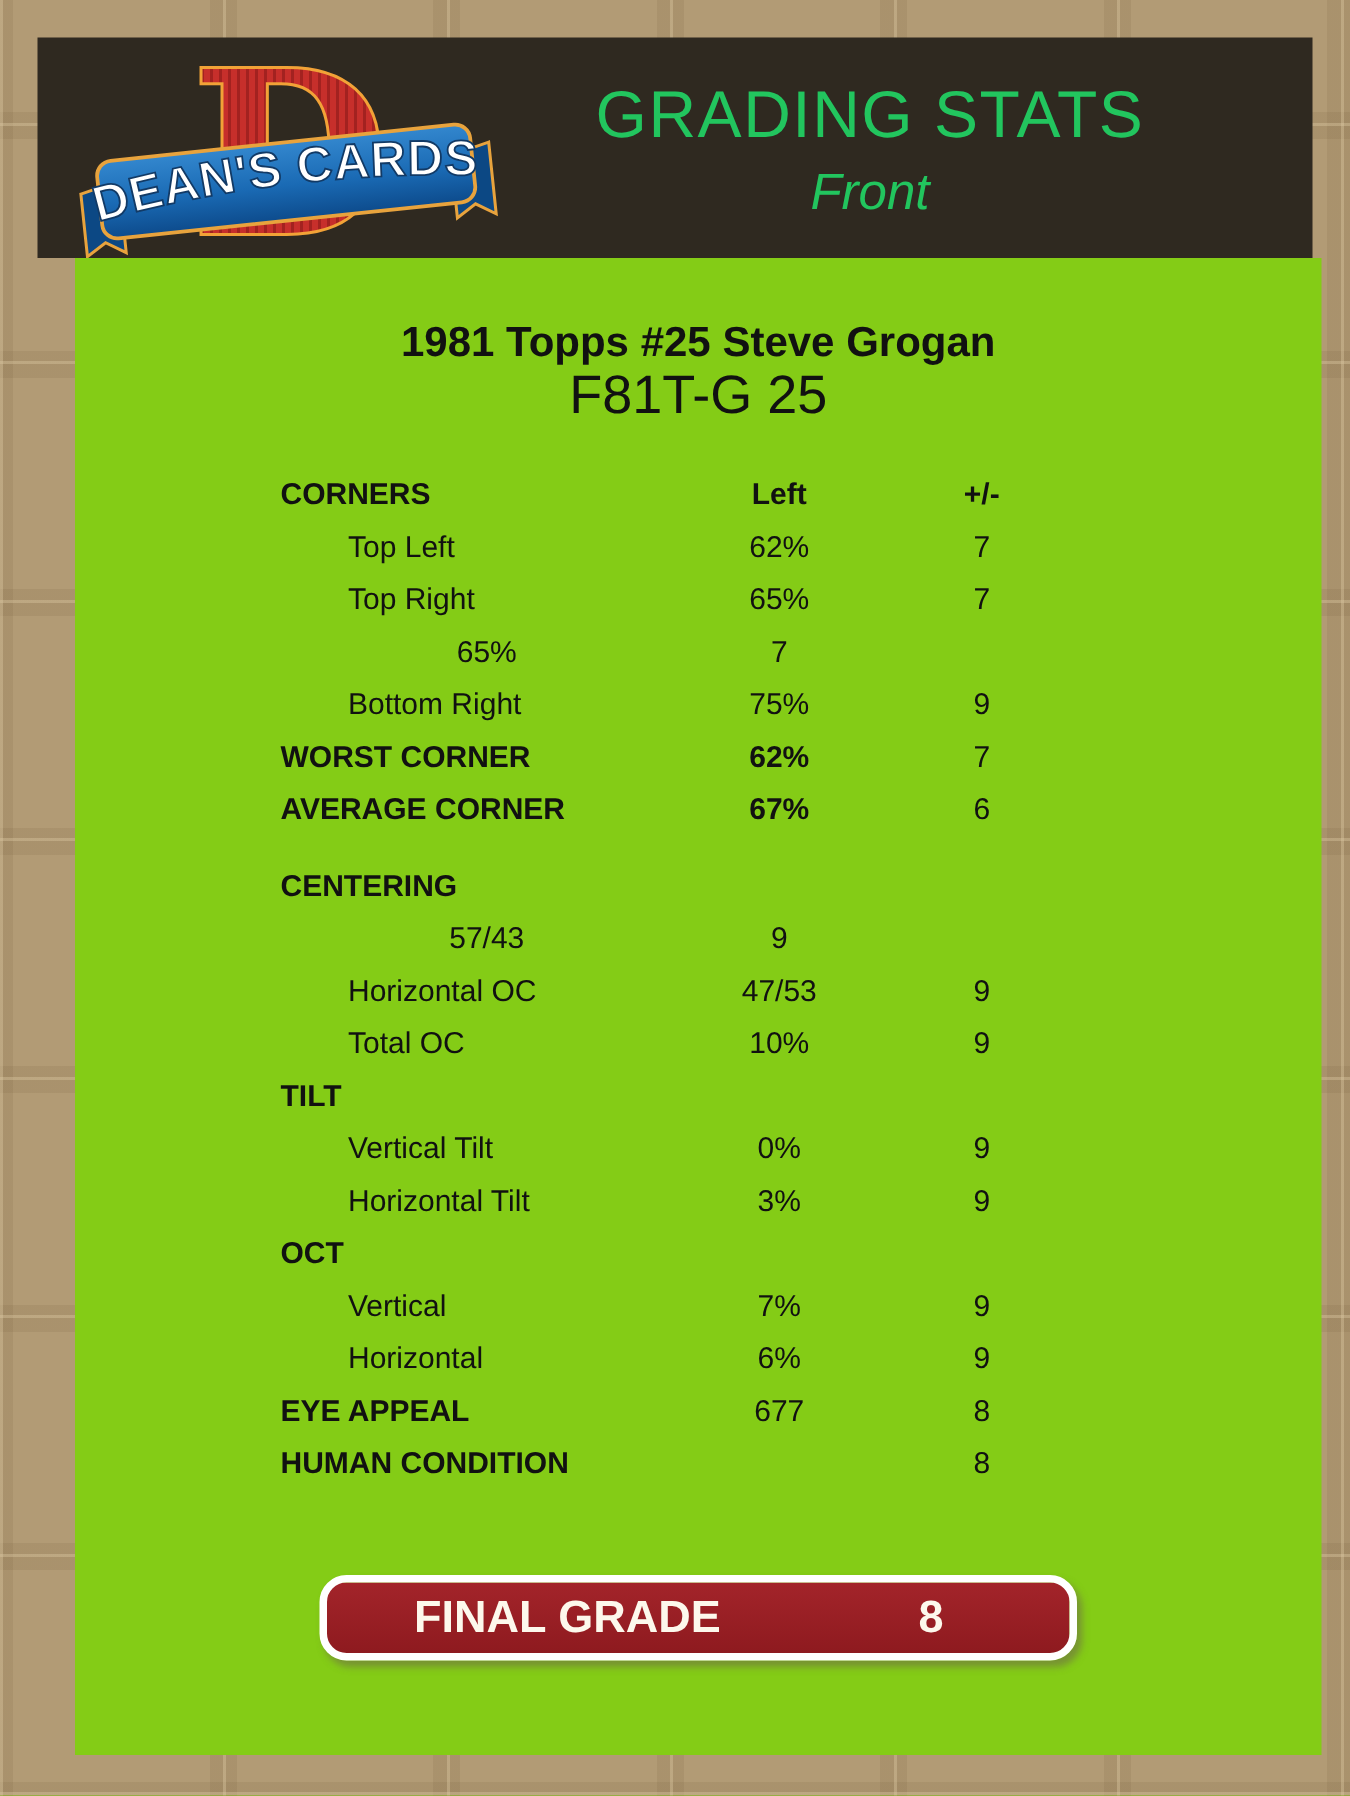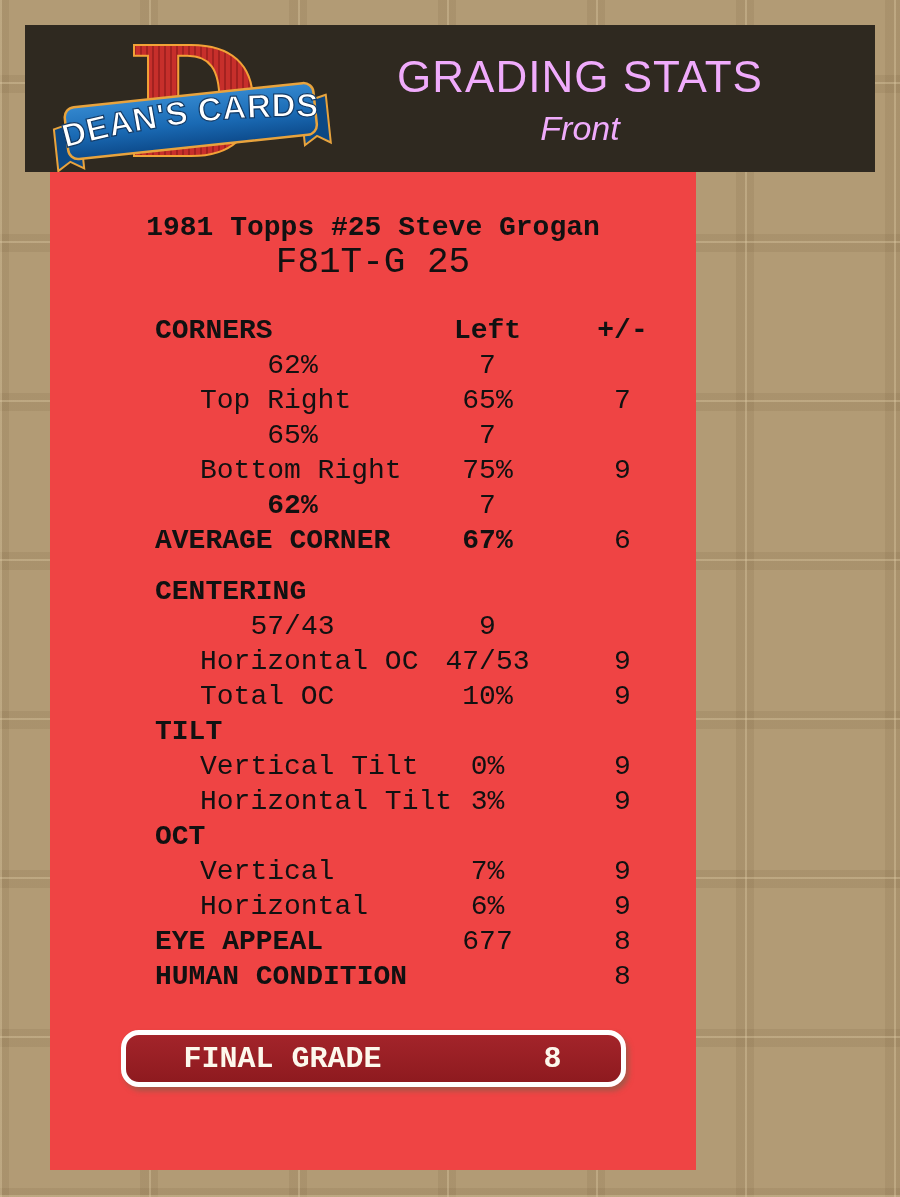--- a/index.html
+++ b/index.html
@@ -18,59 +18,58 @@
   }
 
   
   .header-bar {
     position:absolute; left:25px; top:25px; width:850px; height:147px;
     background:#2f2920;
   }
   .logo-wrap { position:absolute; left:25px; top:2px; width:282px; height:148px; }
   .header-text {
     position:absolute; left:305px; right:45px; top:24px;
-    text-align:center; color:#f0abfc;
+    text-align:center; color:#22c55e;
   }
   .hdr-title { font-size:44px; line-height:56px; letter-spacing:1px; font-weight:normal; }
   .hdr-sub   { font-size:34px; line-height:46px; font-weight:normal;font-style:italic; }
 
   
   .content {
-    position:absolute; left:50px; top:172px; width:646px; height:998px;
-    background:#ef4444;
-    font-family:Liberation Mono, monospace;
+    position:absolute; left:50px; top:172px; width:831px; height:998px;
+    background:#84cc16;
   }
   .card-title { margin-top:38px; text-align:center; font-size:28px; font-weight:bold; line-height:35px; }
   .card-code  { text-align:center; font-size:36px; line-height:35px; }
 
   
   .stats { margin:33px 0 0 105px; width:660px; }
   .row {
     display:grid;
     grid-template-columns:275px 115px 155px 100px;
     height:35px; align-items:center;
-    font-size:28px; line-height:35px;
+    font-size:20px; line-height:35px;margin-left:32px;
   }
   .c-label { text-align:left; white-space:nowrap; }
   .c-val, .c-grade, .c-pm { text-align:center; }
   .r-head .c-label, .r-head .c-val, .r-head .c-grade, .r-head .c-pm { font-weight:bold; }
   .r-section .c-label { font-weight:bold; }
   .r-total .c-label { font-weight:bold; }
   .r-item .c-label { padding-left:45px; }
   .v-bold { font-weight:bold; }
   .gap-above { margin-top:16px; }
 
   
   .final-grade {
-    margin:36px auto 0; width:505px; height:57px;
+    margin:56px auto 0; width:505px; height:57px;
     border:5px solid #ffffff; border-radius:18px;
     background:linear-gradient(#a3242a,#8e1a1f);
     box-shadow:3px 4px 5px rgba(110,100,75,0.55);
     display:flex; align-items:center; justify-content:space-between;
-    padding:0 59px 0 58px;
+    padding:0 84px 0 58px;
     color:#fdf8ec; font-weight:bold; font-size:30px;
     cursor:default;
   }
 </style>
 </head>
 <body>
 
 <div class="header-bar">
 
   <div class="logo-wrap">
@@ -114,20 +113,21 @@
 
   <div class="stats">
 
     <div class="row r-head">
       <div class="c-label">CORNERS</div>
       <div class="c-val">Left</div>
       <div class="c-pm">+/-</div>
     </div>
 
     <div class="row r-item">
+      <div class="c-label">Top Left</div>
       <div class="c-val">62%</div>
       <div class="c-grade">7</div>
       <div class="c-pm"></div>
     </div>
 
     <div class="row r-item">
       <div class="c-label">Top Right</div>
       <div class="c-val">65%</div>
       <div class="c-grade">7</div>
       <div class="c-pm"></div>
@@ -140,20 +140,21 @@
     </div>
 
     <div class="row r-item">
       <div class="c-label">Bottom Right</div>
       <div class="c-val">75%</div>
       <div class="c-grade">9</div>
       <div class="c-pm"></div>
     </div>
 
     <div class="row r-total">
+      <div class="c-label">WORST CORNER</div>
       <div class="c-val v-bold">62%</div>
       <div class="c-grade">7</div>
       <div class="c-pm"></div>
     </div>
 
     <div class="row r-total">
       <div class="c-label">AVERAGE CORNER</div>
       <div class="c-val v-bold">67%</div>
       <div class="c-grade">6</div>
       <div class="c-pm"></div>

